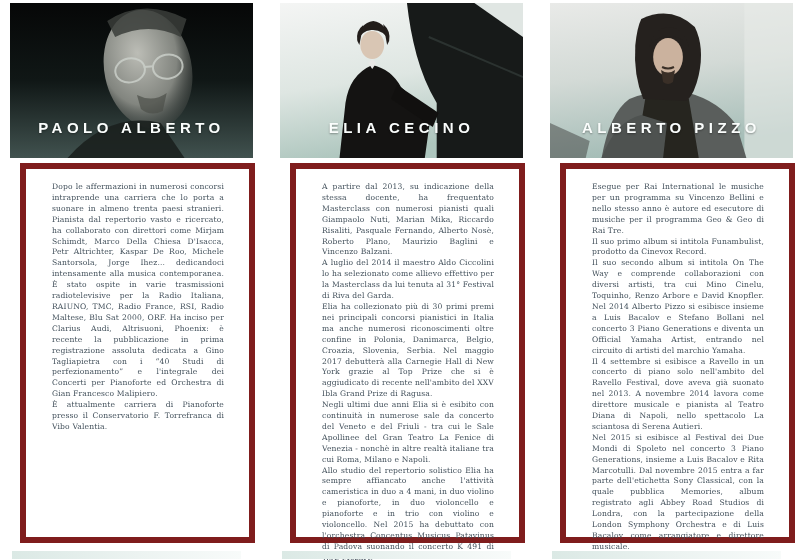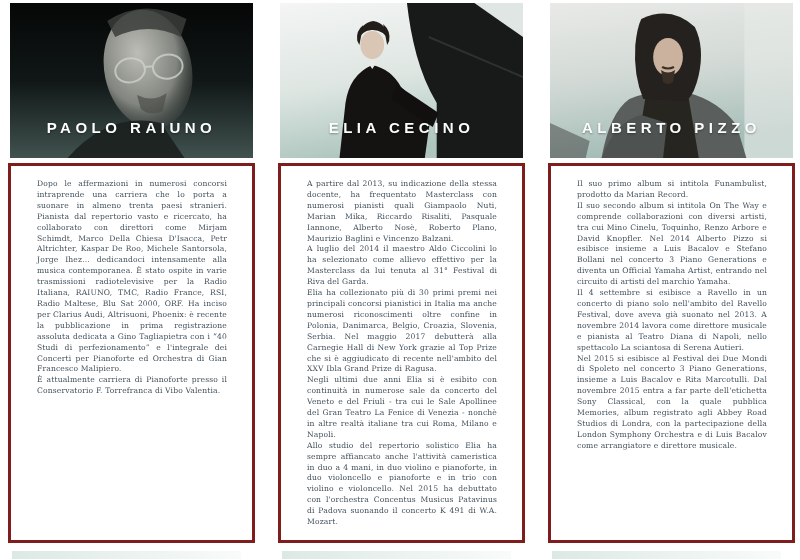--- a/index.html
+++ b/index.html
@@ -22,23 +22,23 @@
 
   .artist-name {
     position:absolute; left:0; right:0; top:116px; line-height:18px;
     text-align:center; color:#fafdfc;
     font-size:15px; font-weight:600; letter-spacing:4.5px;
     text-shadow:0 1px 2px rgba(0,0,0,0.35);
     white-space:nowrap;
   }
 
   .bio-box {
-    position:absolute; top:163px; left:0; right:0; height:380px;
+    position:absolute; top:163px; left:12px; right:0; height:380px;
     box-sizing:border-box;
-    border:3px solid #7f1d1d;
+    border:6px solid #7f1d1d;
     padding:13px 25px 10px 26px;
     background:#ffffff;
   }
   .bio-box p {
     margin:0;
     font-family:"DejaVu Serif", serif;
     font-size:7.6px; line-height:10.9px;
     letter-spacing:0.15px;
     color:#42505b;
     text-align:justify;
@@ -73,21 +73,21 @@
       </g>
       <path d="M98,18 Q135,-6 178,16 L172,34 Q140,18 106,34 Z" fill="#3a3d39" opacity="0.85"></path>
       <g stroke="#cdd2cc" stroke-width="2" fill="none" opacity="0.8" transform="rotate(-10 140 65)">
         <ellipse cx="121" cy="64" rx="15" ry="12"></ellipse>
         <ellipse cx="159" cy="67" rx="15" ry="12"></ellipse>
         <path d="M135,63 L145,64"></path>
       </g>
       <path d="M128,92 Q144,100 158,90 L154,108 Q142,114 132,106 Z" fill="#4c4f49" opacity="0.7"></path>
       <path d="M58,155 Q100,108 152,120 L176,155 Z" fill="#1b201e" opacity="0.9"></path>
     </svg>
-    <div class="artist-name">PAOLO RAIUNO</div>
+    <div class="artist-name">PAOLO ALBERTO</div>
   </div>
   <div class="bio-box">
     <p>Dopo le affermazioni in numerosi concorsi intraprende una carriera che lo porta a suonare in almeno trenta paesi stranieri. Pianista dal repertorio vasto e ricercato, ha collaborato con direttori come Mirjam Schimdt, Marco Della Chiesa D'Isacca, Petr Altrichter, Kaspar De Roo, Michele Santorsola, Jorge Ihez...  dedicandoci intensamente alla musica contemporanea. È stato ospite in varie trasmissioni radiotelevisive per la Radio Italiana, RAIUNO, TMC, Radio France, RSI, Radio Maltese, Blu Sat 2000, ORF. Ha inciso per Clarius Audi, Altrisuoni, Phoenix: è recente la pubblicazione in prima registrazione assoluta dedicata a Gino Tagliapietra con i “40 Studi di perfezionamento” e l'integrale dei Concerti per Pianoforte ed Orchestra di Gian Francesco Malipiero.</p>
     <p>È attualmente carriera di Pianoforte presso il Conservatorio F. Torrefranca di Vibo Valentia.</p>
   </div>
   <div class="bottom-bar"></div>
 </div>
 
 <div class="card" id="card-2">
   <div class="photo">
@@ -107,21 +107,21 @@
       <path d="M118,82 L160,110 L154,124 L112,96 Z" fill="#11100f"></path>
       <ellipse cx="93" cy="42" rx="12" ry="14" fill="#d9c6b4"></ellipse>
       <path d="M78,38 Q80,20 94,18 Q108,20 110,38 Q104,26 92,27 Q82,28 78,38 Z" fill="#221d1a"></path>
       <path d="M78,38 Q76,28 84,22 L80,42 Z" fill="#221d1a"></path>
       <path d="M110,38 Q112,28 104,21 L108,42 Z" fill="#221d1a"></path>
       <path d="M89,60 L93,56 L97,60 L93,66 Z" fill="#e9e9e7"></path>
     </svg>
     <div class="artist-name">ELIA CECINO</div>
   </div>
   <div class="bio-box">
-    <p>A partire dal 2013, su indicazione della stessa docente, ha frequentato Masterclass con numerosi pianisti quali Giampaolo Nuti, Marian Mika, Riccardo Risaliti, Pasquale Iannone, Alberto Nosè, Roberto Plano, Maurizio Baglini e Vincenzo Balzani.</p>
+    <p>A partire dal 2013, su indicazione della stessa docente, ha frequentato Masterclass con numerosi pianisti quali Giampaolo Nuti, Marian Mika, Riccardo Risaliti, Pasquale Fernando, Alberto Nosè, Roberto Plano, Maurizio Baglini e Vincenzo Balzani.</p>
     <p>A luglio del 2014 il maestro Aldo Ciccolini lo ha selezionato come allievo effettivo per la Masterclass da lui tenuta al 31° Festival di Riva del Garda.</p>
     <p>Elia ha collezionato più di 30 primi premi nei principali concorsi pianistici in Italia ma anche numerosi riconoscimenti oltre confine in Polonia, Danimarca, Belgio, Croazia, Slovenia, Serbia. Nel maggio 2017 debutterà alla Carnegie Hall di New York grazie al Top Prize che si è aggiudicato di recente nell'ambito del XXV Ibla Grand Prize di Ragusa.</p>
     <p>Negli ultimi due anni Elia si è esibito con continuità in numerose sale da concerto del Veneto e del Friuli - tra cui le Sale Apollinee del Gran Teatro La Fenice di Venezia - nonchè in altre realtà italiane tra cui Roma, Milano e Napoli.</p>
     <p>Allo studio del repertorio solistico Elia ha sempre affiancato anche l'attività cameristica in duo a 4 mani, in duo violino e pianoforte, in duo violoncello e pianoforte e in trio con violino e violoncello. Nel 2015 ha debuttato con l'orchestra Concentus Musicus Patavinus di Padova suonando il concerto K 491 di W.A. Mozart.</p>
   </div>
   <div class="bottom-bar"></div>
 </div>
 
 <div class="card" id="card-3">
   <div class="photo">
@@ -141,19 +141,20 @@
       <path d="M92,16 Q122,2 146,24 Q156,44 150,72 Q146,90 138,98 L94,96 Q84,72 86,42 Q88,24 92,16 Z" fill="#25211e"></path>
       <ellipse cx="119" cy="54" rx="15" ry="19" fill="#cbb29e"></ellipse>
       <path d="M100,44 Q104,26 120,24 Q136,26 140,44 Q132,32 118,33 Q106,34 100,44 Z" fill="#25211e"></path>
       <path d="M112,67 Q119,72 126,67 L124,79 Q119,83 114,79 Z" fill="#3a2f27"></path>
       <path d="M113,64 Q119,67 125,64" stroke="#3a2f27" stroke-width="2" fill="none"></path>
       <path d="M0,120 L40,138 L36,155 L0,155 Z" fill="#494b48" opacity="0.55"></path>
     </svg>
     <div class="artist-name">ALBERTO PIZZO</div>
   </div>
   <div class="bio-box">
-    <p>Il suo primo album si intitola Funambulist, prodotto da Marian Record.</p>
+    <p>Esegue per Rai International le musiche per un programma su Vincenzo Bellini e nello stesso anno è autore ed esecutore di musiche per il programma Geo &amp; Geo di Rai Tre.</p>
+    <p>Il suo primo album si intitola Funambulist, prodotto da Cinevox Record.</p>
     <p>Il suo secondo album si intitola On The Way e comprende collaborazioni con diversi artisti, tra cui Mino Cinelu, Toquinho, Renzo Arbore e David Knopfler. Nel 2014 Alberto Pizzo si esibisce insieme a Luis Bacalov e Stefano Bollani nel concerto 3 Piano Generations e diventa un Official Yamaha Artist, entrando nel circuito di artisti del marchio Yamaha.</p>
     <p>Il 4 settembre si esibisce a Ravello in un concerto di piano solo nell'ambito del Ravello Festival, dove aveva già suonato nel 2013. A novembre 2014 lavora come direttore musicale e pianista al Teatro Diana di Napoli, nello spettacolo La sciantosa di Serena Autieri.</p>
     <p>Nel 2015 si esibisce al Festival dei Due Mondi di Spoleto nel concerto 3 Piano Generations, insieme a Luis Bacalov e Rita Marcotulli. Dal novembre 2015 entra a far parte dell'etichetta Sony Classical, con la quale pubblica Memories, album registrato agli Abbey Road Studios di Londra, con la partecipazione della London Symphony Orchestra e di Luis Bacalov come arrangiatore e direttore musicale.</p>
   </div>
   <div class="bottom-bar"></div>
 </div>
 
 </body></html>

